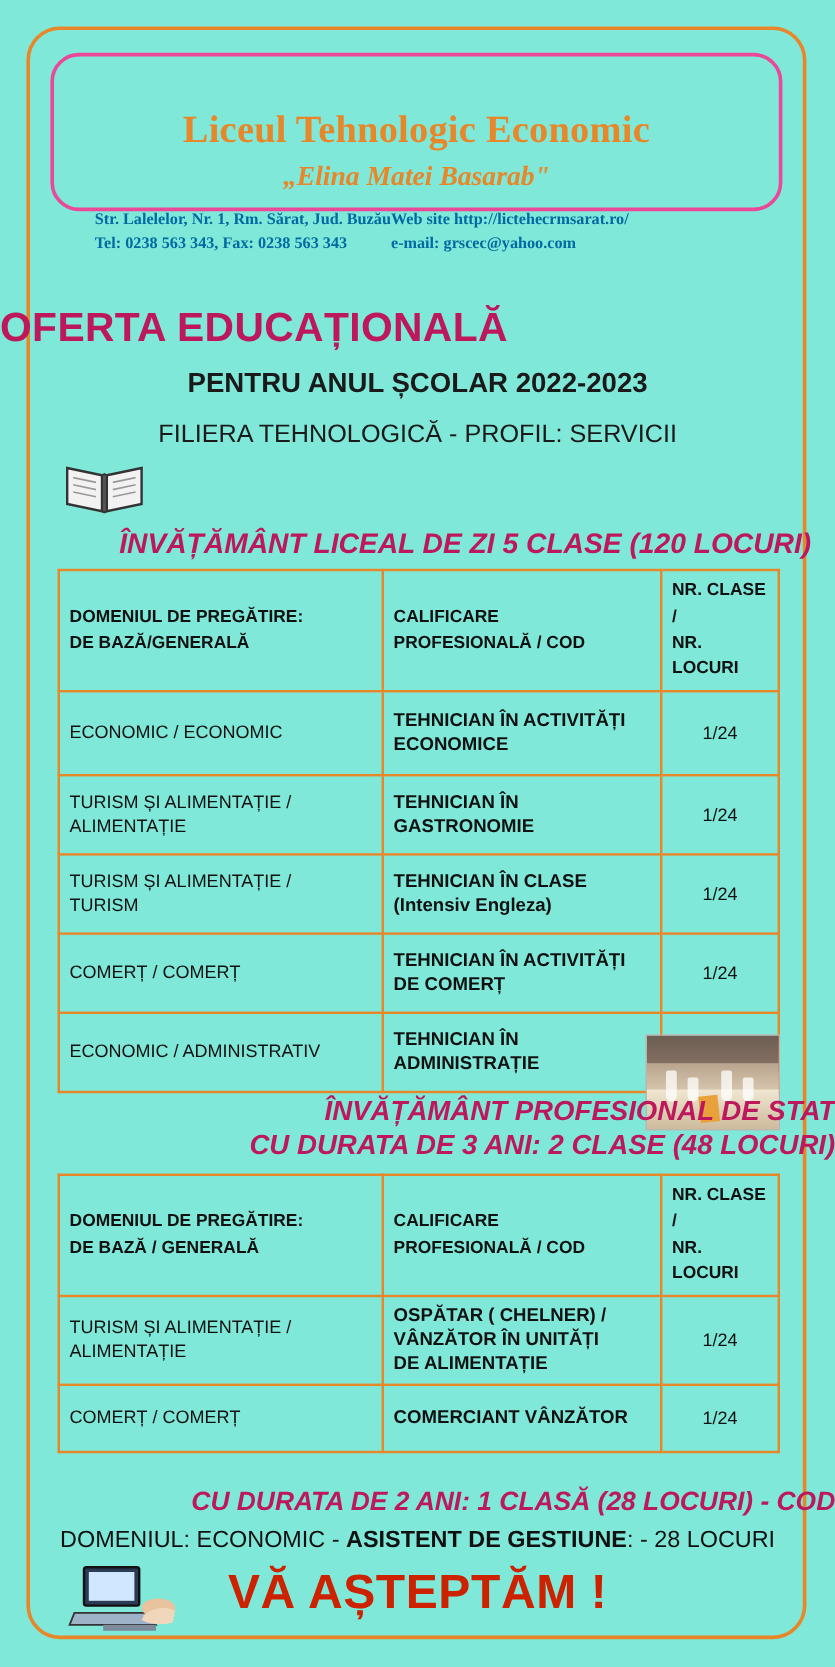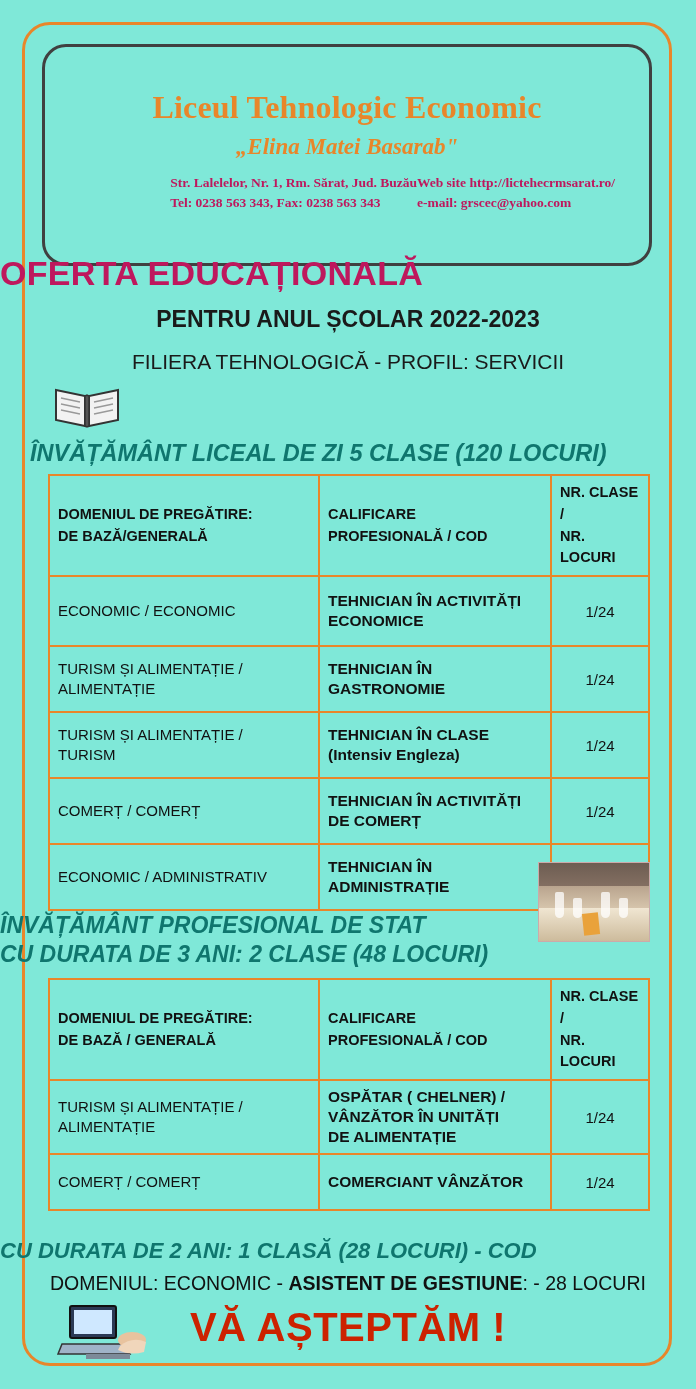--- a/index.html
+++ b/index.html
@@ -28,22 +28,22 @@
     width: 650px;
     height: 1344px;
     border: 3px solid #e8862a;
     border-radius: 28px;
     box-sizing: border-box;
   }
   .header-box {
     position: absolute;
     left: 42px; top: 44px;
     width: 610px;
-    height: 222px;
-    border: 3px solid #404040;
+    height: 132px;
+    border: 3px solid #ec4899;
     border-radius: 24px;
     box-sizing: border-box;
     background: #7fe8d8;
   }
   .school-name {
     text-align: center;
     margin-top: 42px;
     font-family: "Liberation Serif", serif;
     font-weight: bold;
     font-size: 32px;
@@ -56,27 +56,27 @@
     font-family: "Liberation Serif", serif;
     font-style: italic;
     font-weight: bold;
     font-size: 23px;
     color: #e8862a;
   }
   .contact-row {
     position: absolute;
     left: 0; right: 0; top: 126px;
     display: flex;
-    justify-content: flex-end;
+    justify-content: flex-start;
     padding: 0 34px;
     box-sizing: border-box;
     font-family: "Liberation Serif", serif;
     font-size: 13.5px;
     font-weight: bold;
-    color: #be185d;
+    color: #0369a1;
     line-height: 1.45;
   }
   .contact-left { text-align: left; }
   .contact-right { text-align: left; }
 
   .title-main {
     position: absolute;
     left: 0; right: 0;
     top: 254px;
     text-align: left;
@@ -108,24 +108,24 @@
     position: absolute;
     left: 52px;
     top: 382px;
     width: 70px;
     height: 48px;
   }
 
   .section-title {
     position: absolute;
     left: 0; right: 0;
-    text-align: left;
+    text-align: right;
     font-style: italic;
     font-weight: bold;
-    color: #0f766e;
+    color: #be185d;
   }
   #sec1 {
     top: 440px;
     font-size: 23.5px;
     left: 30px;
     right: 20px;
   }
   #sec2a {
     top: 912px;
     font-size: 23px;

